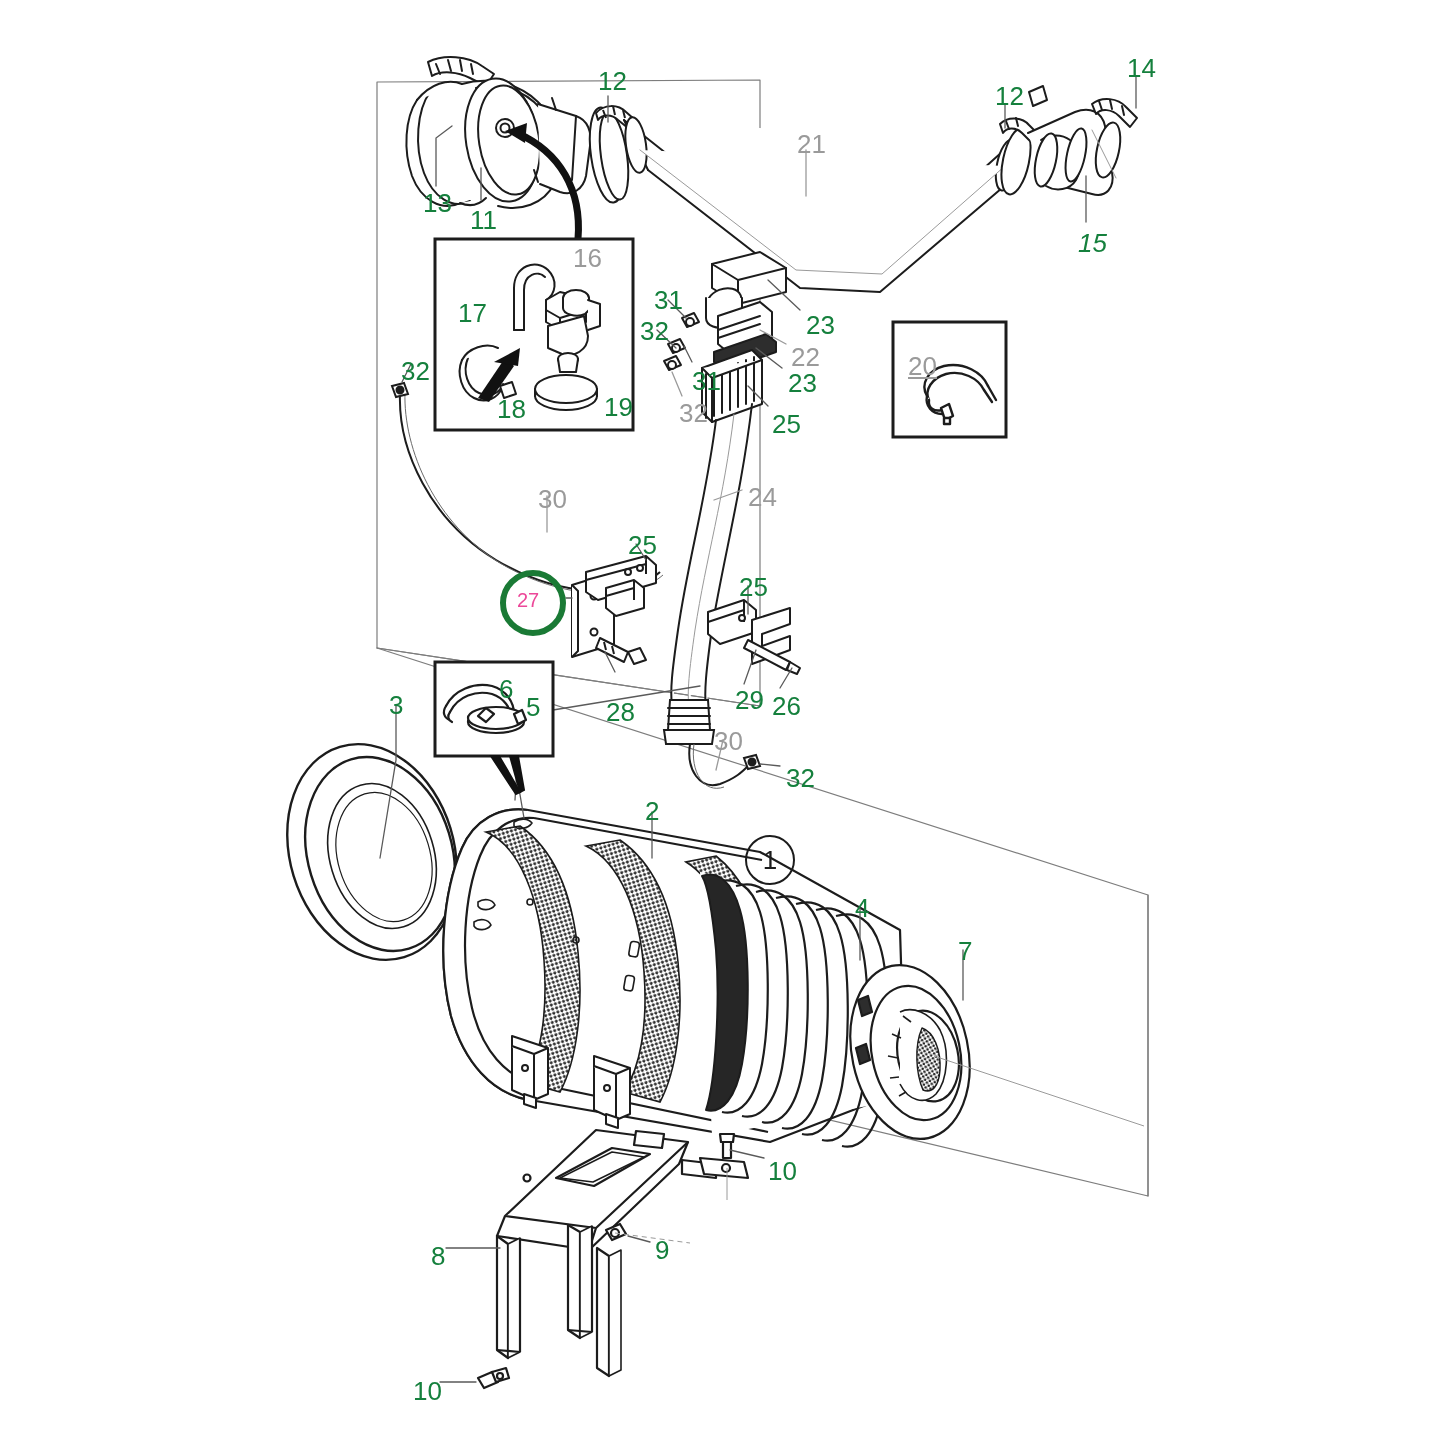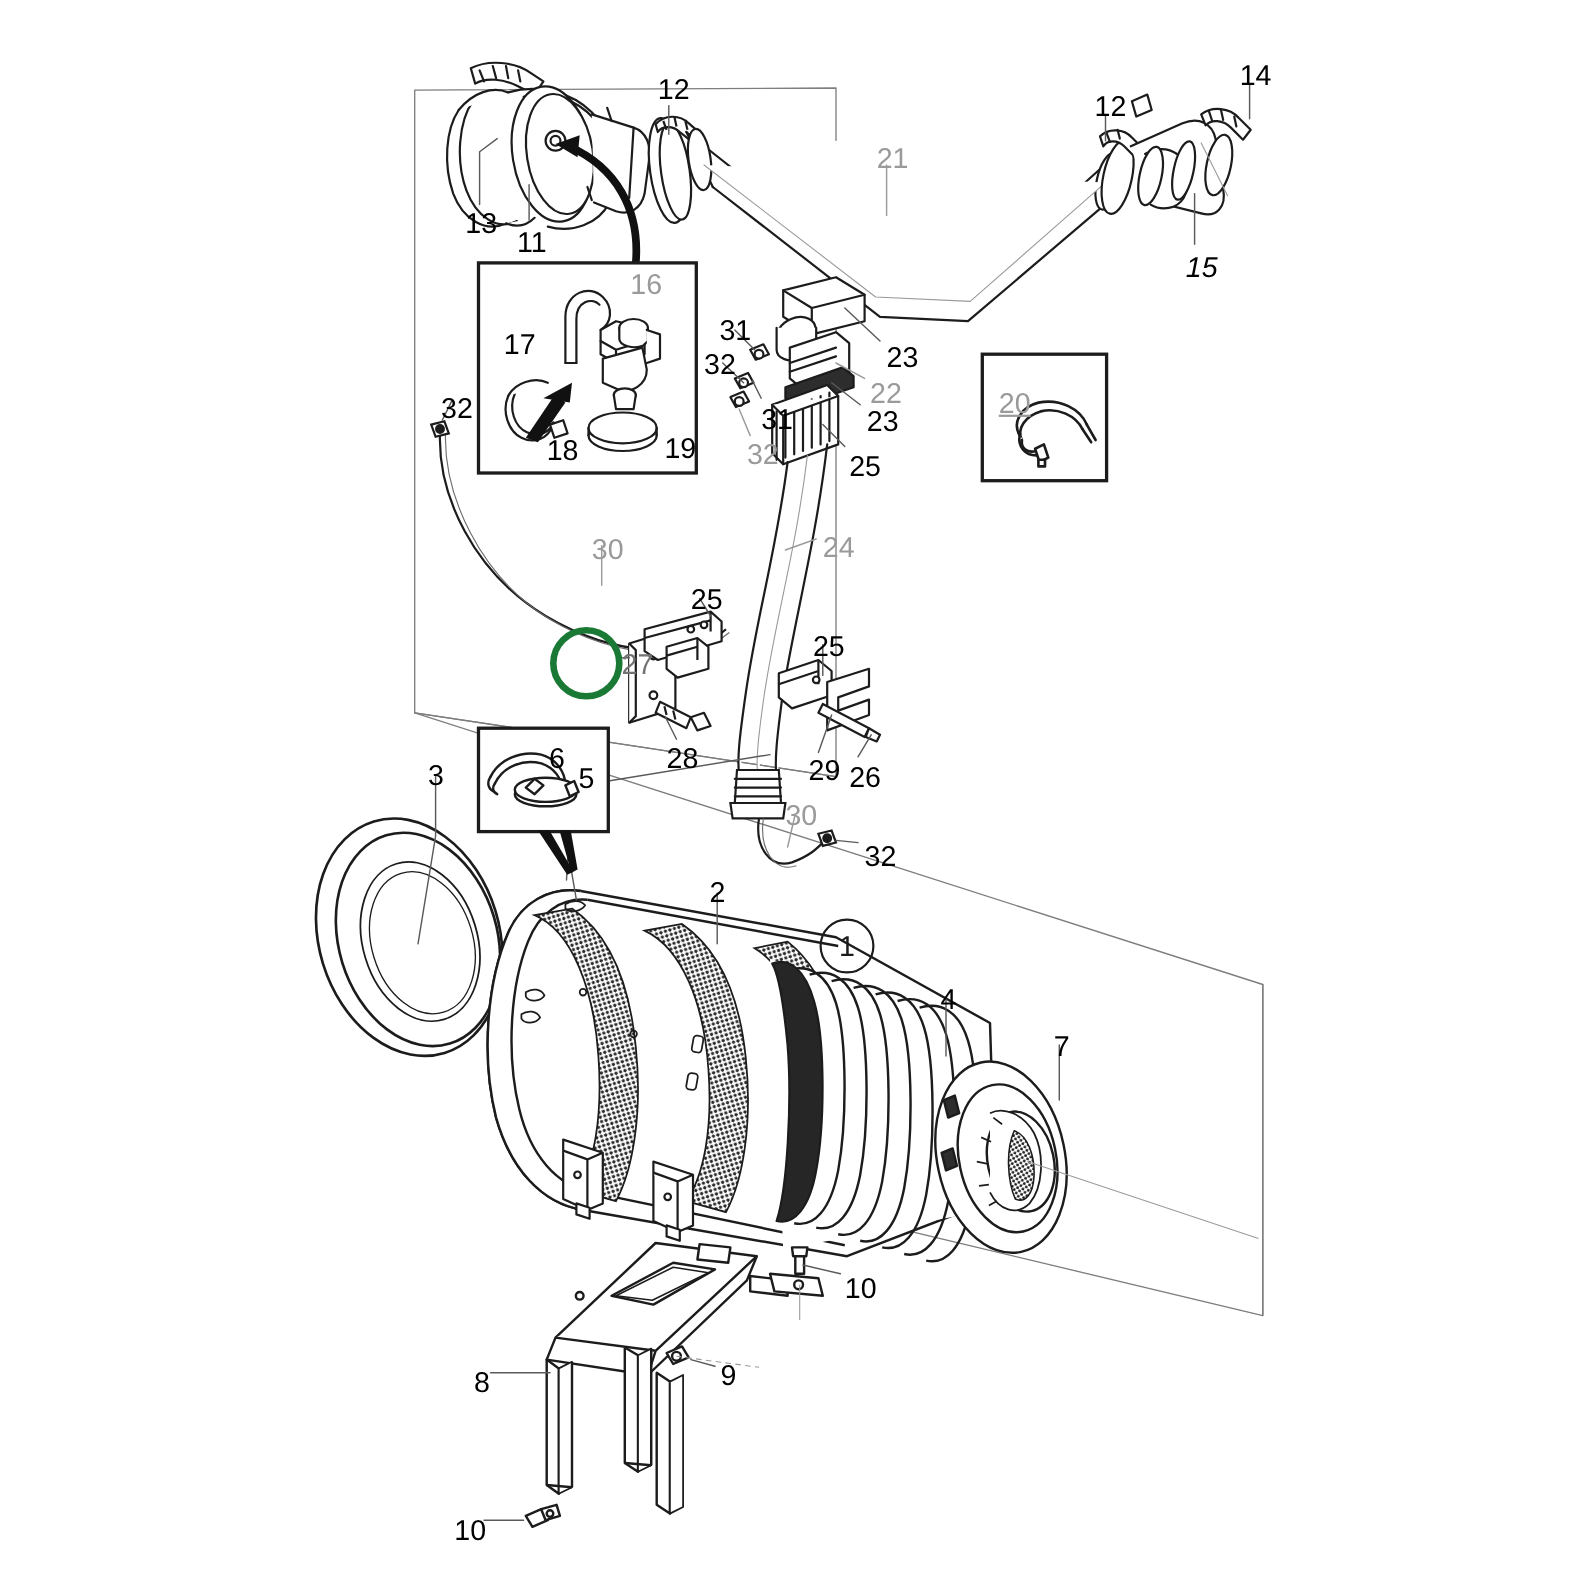--- a/index.html
+++ b/index.html
@@ -1,25 +1,25 @@
 <!DOCTYPE html>
 <html><head>
 <meta charset="utf-8">
 <style>
   html,body{margin:0;padding:0;background:#ffffff;}
   body{width:1445px;height:1445px;font-family:"Liberation Sans",sans-serif;}
   #diagram-root{position:relative;width:1445px;height:1445px;background:#fff;overflow:hidden;}
   svg.layer{position:absolute;top:0;left:0;width:1445px;height:1445px;}
   .callout{position:absolute;font-family:"Liberation Sans",sans-serif;font-size:26px;line-height:1;
-           color:#000000;user-select:none;white-space:nowrap;}
+           color:#15803d;user-select:none;white-space:nowrap;}
   .callout.gray{color:#9a9a9a;}
   .circled{position:absolute;width:46px;height:46px;border:2.5px solid #1c1c1c;border-radius:50%;
            display:flex;align-items:center;justify-content:center;font-size:26px;color:#1c1c1c;}
   .hl-circle{position:absolute;border-radius:50%;box-sizing:border-box;}
-  .hl-label{position:absolute;font-size:26px;color:#737373;margin-left:48px;}
+  .hl-label{position:absolute;font-size:20px;color:#ec4899;}
 </style>
 </head>
 <body>
 
 <div id="diagram-root">
 
   <svg class="layer" viewBox="0 0 1445 1445" xmlns="http://www.w3.org/2000/svg">
     <defs>
       <pattern id="meshpat" width="6" height="6" patternUnits="userSpaceOnUse" patternTransform="rotate(28)">
         <rect width="6" height="6" fill="#ffffff"></rect>
@@ -451,21 +451,21 @@
       <div class="callout" style="left: 806px; top: 312px;">23</div>
       <div class="callout gray" style="left: 791px; top: 344px;">22</div>
       <div class="callout" style="left: 788px; top: 370px;">23</div>
       <div class="callout" style="left: 772px; top: 411px;">25</div>
       <div class="callout gray" style="left: 908px; top: 353px; text-decoration: underline;">20</div>
       <div class="callout" style="left: 401px; top: 358px;">32</div>
       <div class="callout gray" style="left: 538px; top: 486px;">30</div>
       <div class="callout gray" style="left: 748px; top: 484px;">24</div>
       <div class="callout" style="left: 628px; top: 532px;">25</div>
       <div class="callout" style="left: 739px; top: 574px;">25</div>
-      <div class="callout" style="left: 606px; top: 676px;">28</div>
+      <div class="callout" style="left: 606px; top: 699px;">28</div>
       <div class="callout" style="left: 735px; top: 687px;">29</div>
       <div class="callout" style="left: 772px; top: 693px;">26</div>
       <div class="callout" style="left: 389px; top: 692px;">3</div>
       <div class="callout" style="left: 499px; top: 676px;">6</div>
       <div class="callout" style="left: 526px; top: 694px;">5</div>
       <div class="callout gray" style="left: 714px; top: 728px;">30</div>
       <div class="callout" style="left: 786px; top: 765px;">32</div>
       <div class="callout" style="left: 645px; top: 798px;">2</div>
       <div class="callout" style="left: 855px; top: 895px;">4</div>
       <div class="callout" style="left: 958px; top: 938px;">7</div>

